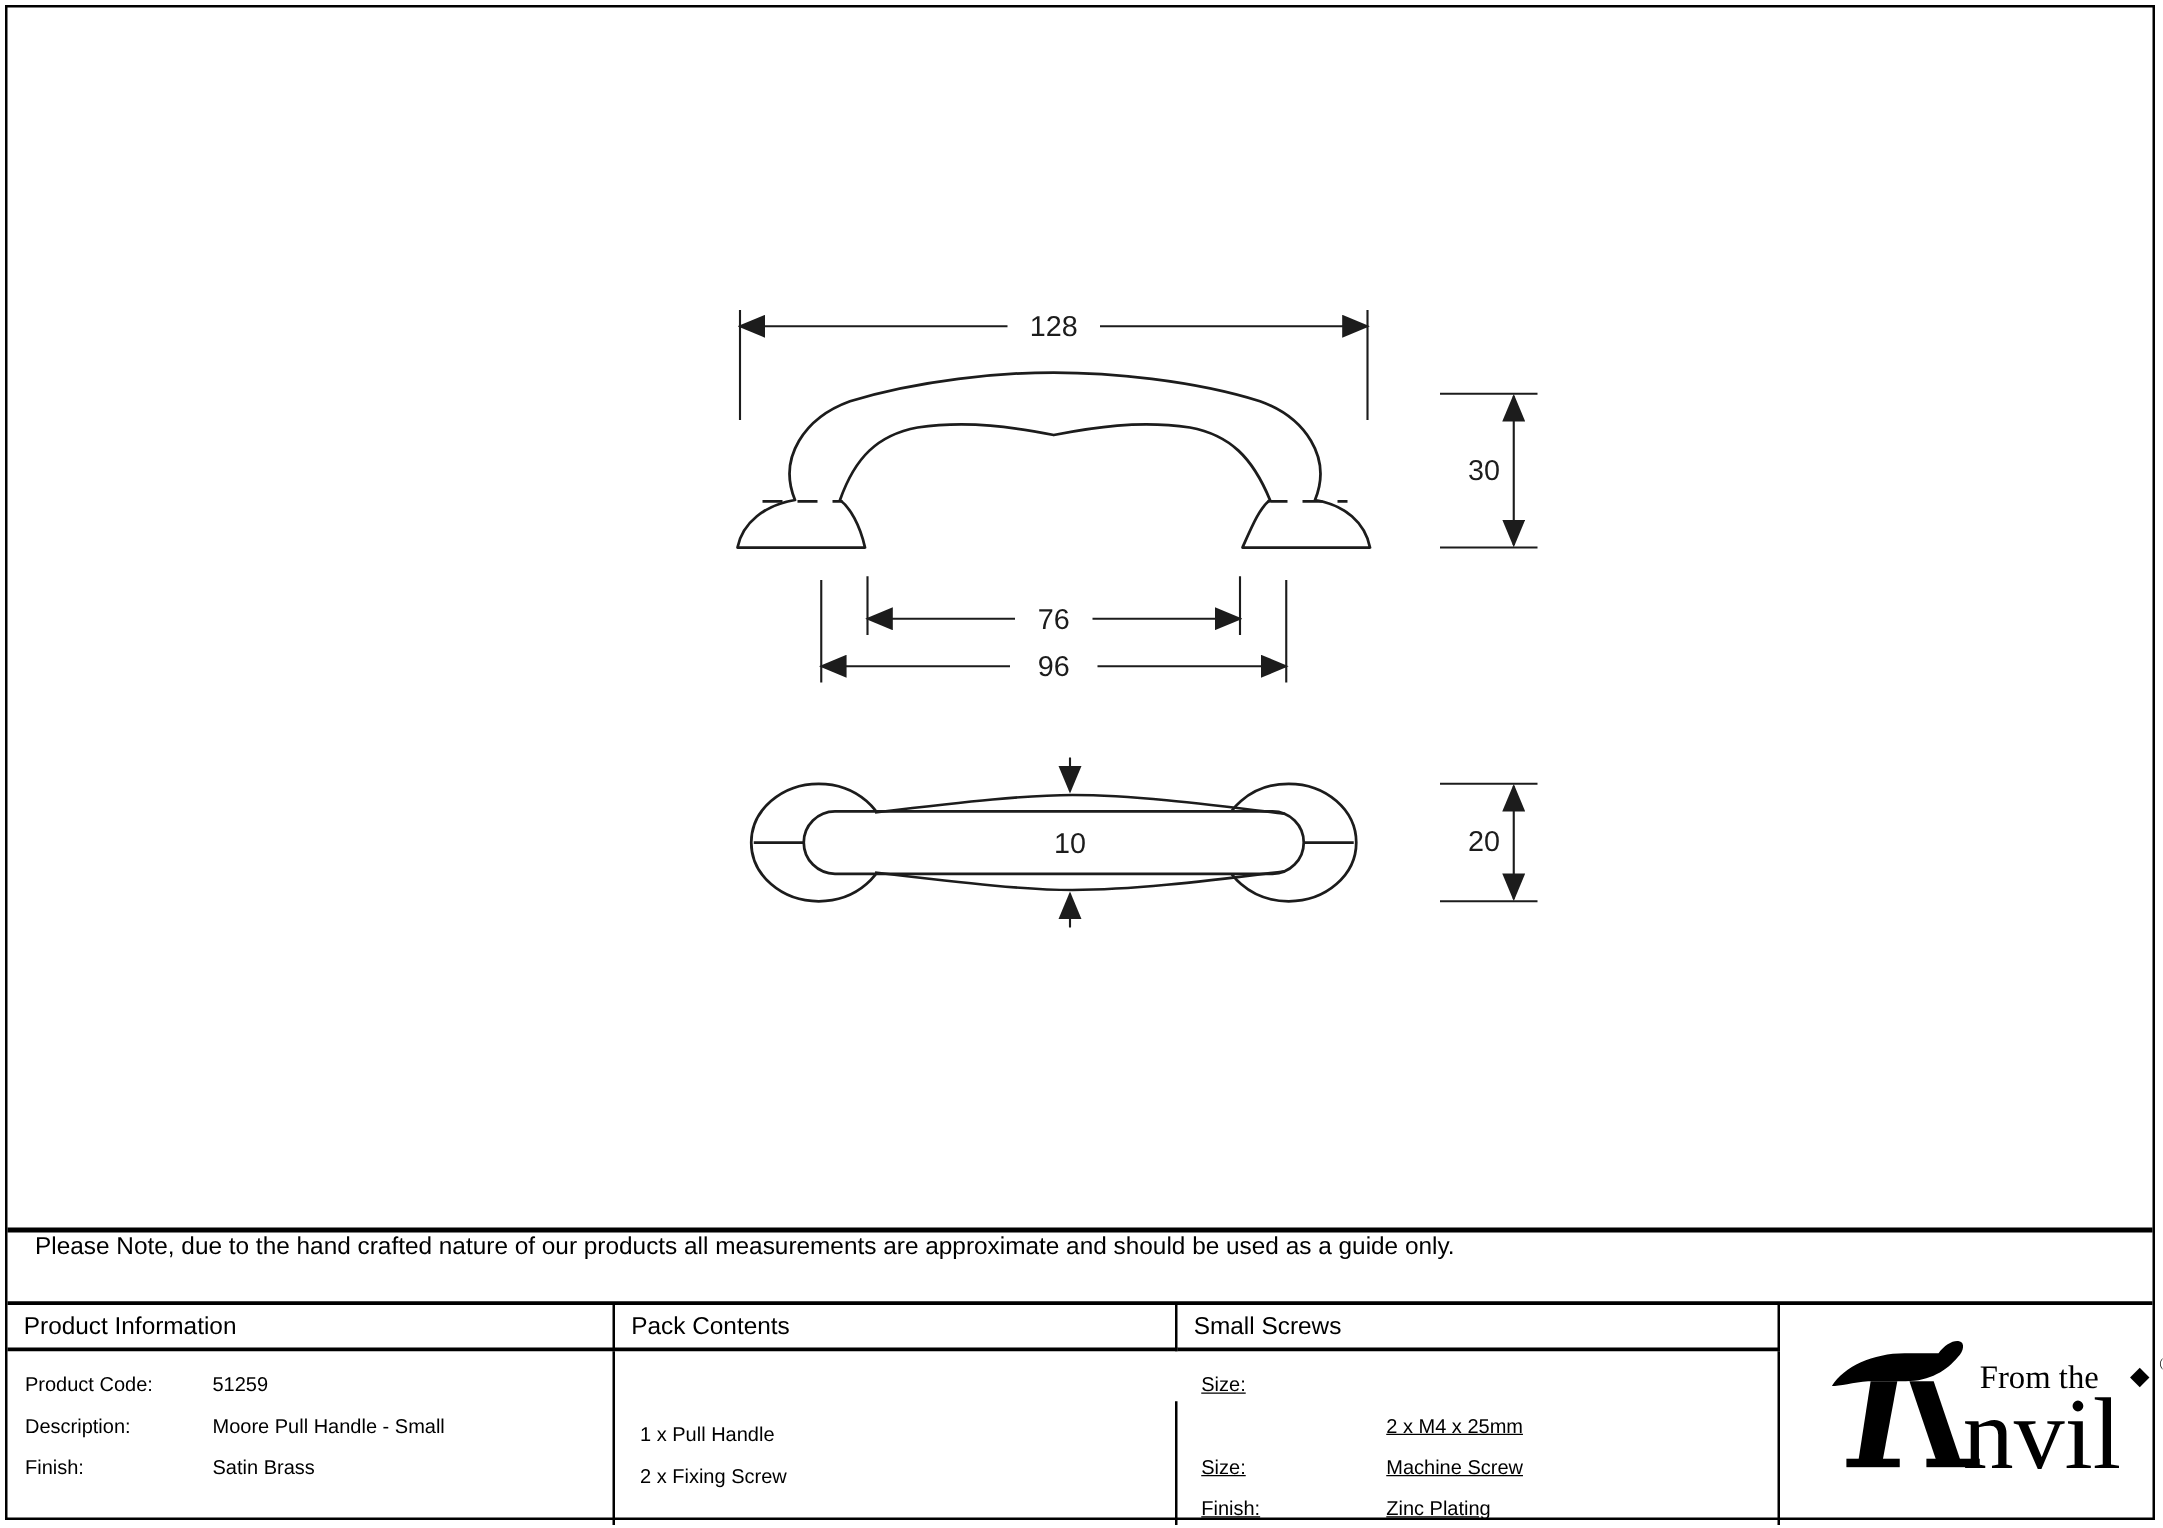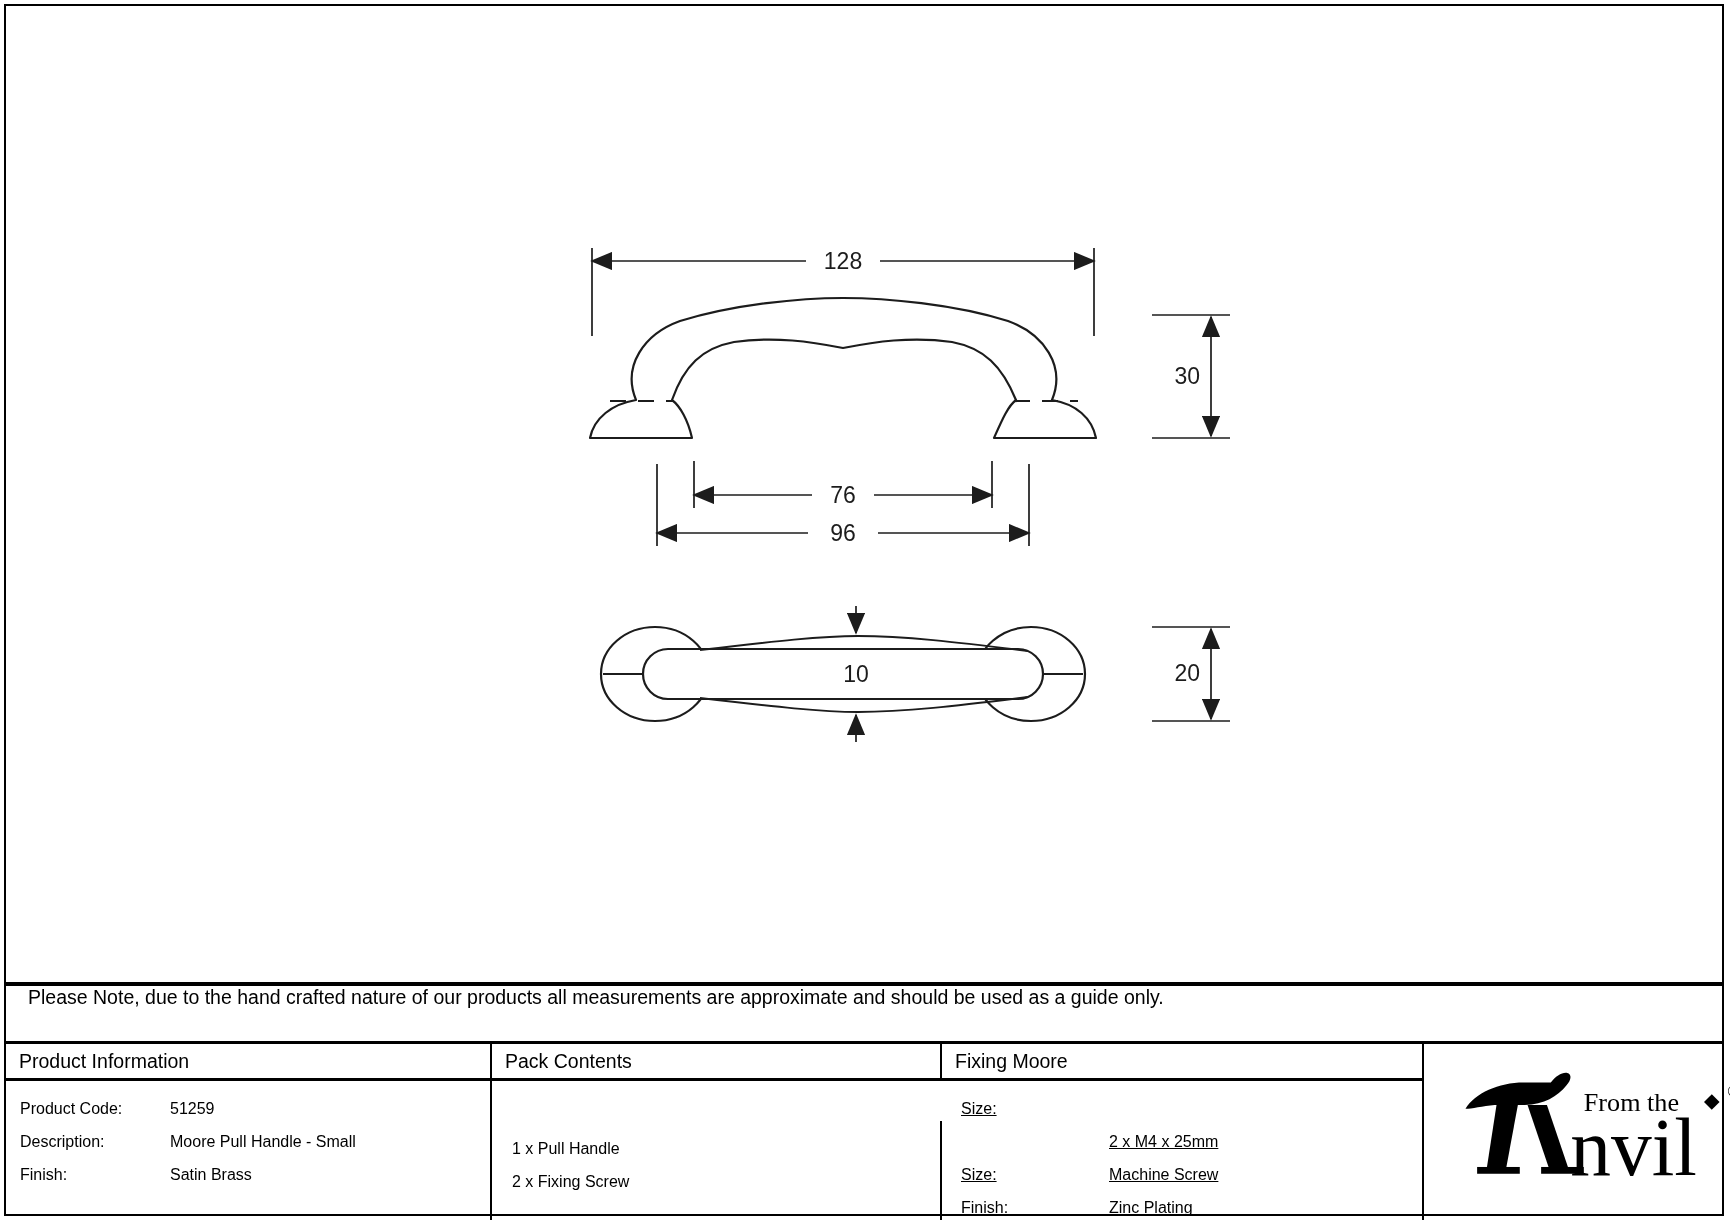--- a/index.html
+++ b/index.html
@@ -144,21 +144,21 @@
   </div>
 
   <div class="note-row">
     <span>Please Note, due to the hand crafted nature of our products all measurements are approximate and should be used as a guide only.</span>
   </div>
 
   <div class="info-table">
 
     <div class="th">Product Information</div>
     <div class="th">Pack Contents</div>
-    <div class="th">Fixing Moore</div>
+    <div class="th">Small Screws</div>
 
     <div class="td" style="grid-row:2;grid-column:1;">
       <div class="kv">
         <span>Product Code:</span>
         <span>51259</span>
       </div>
       <div class="kv">
         <span>Description:</span>
         <span>Moore Pull Handle - Small</span>
       </div>

